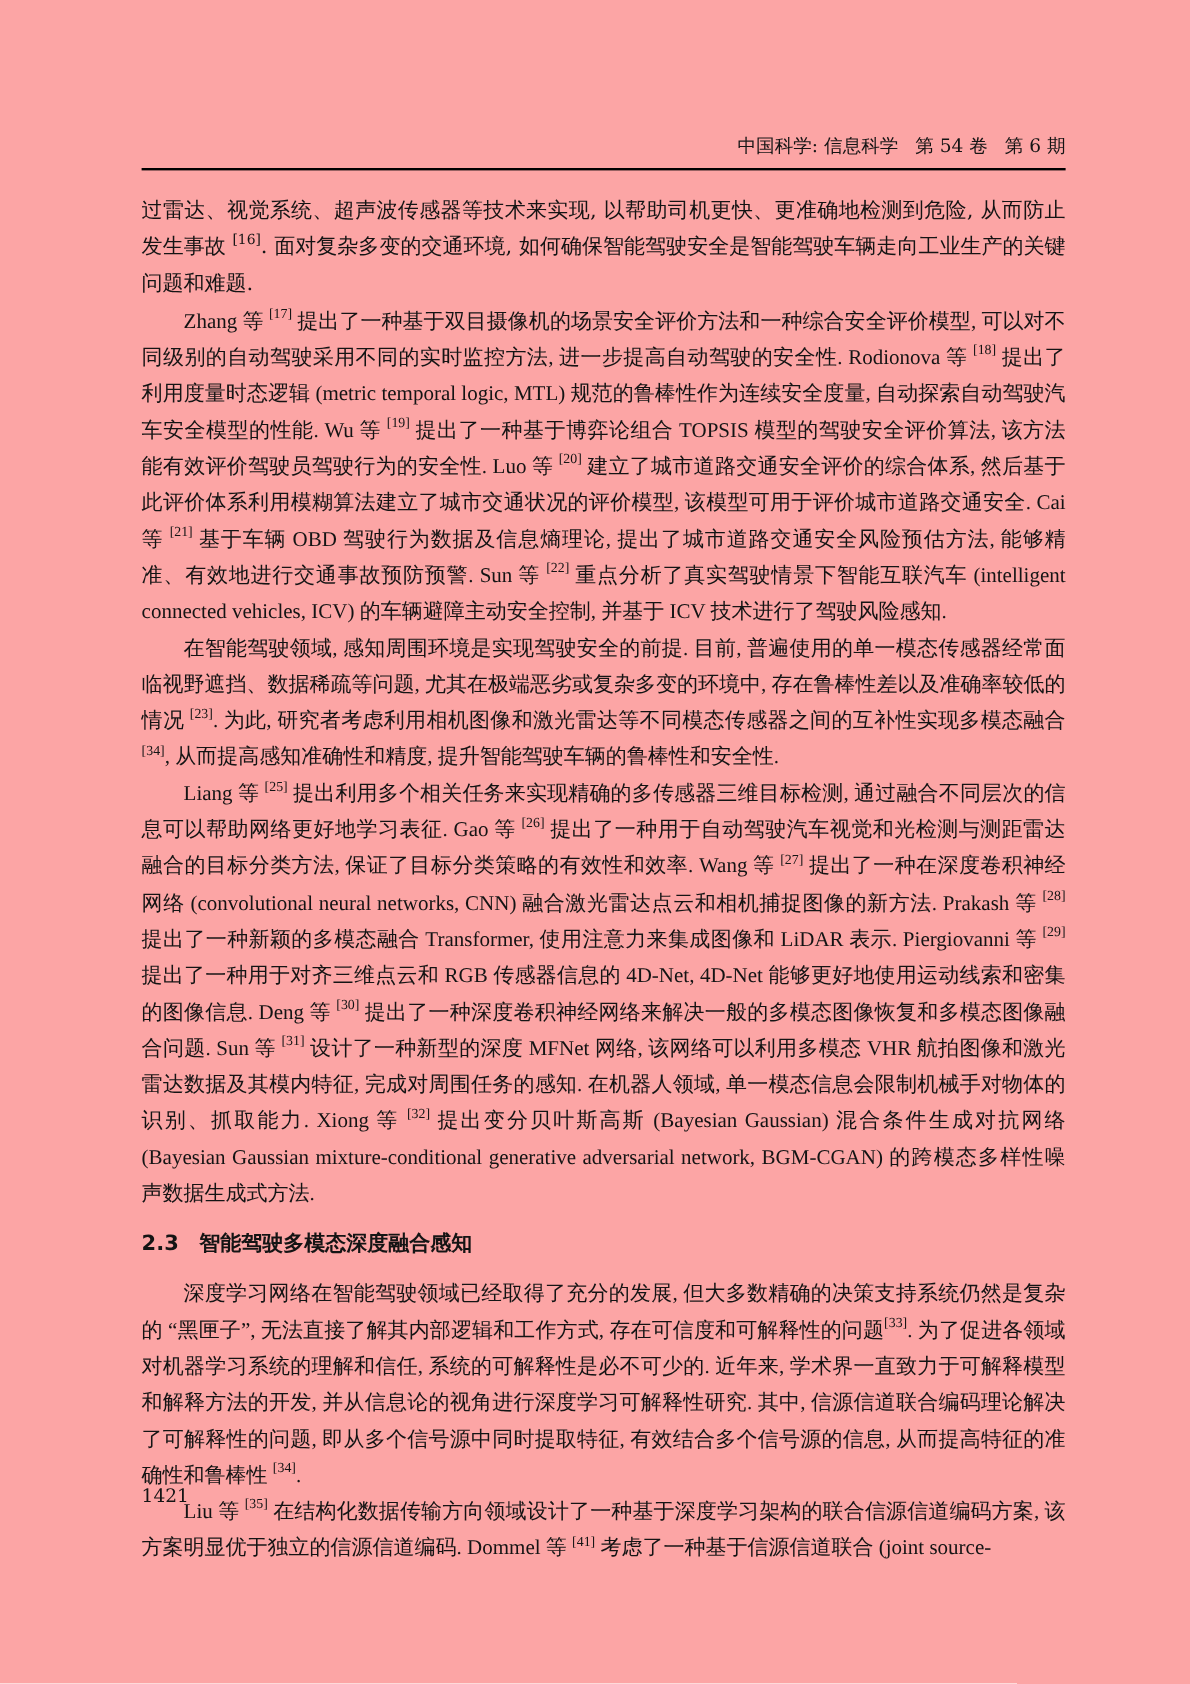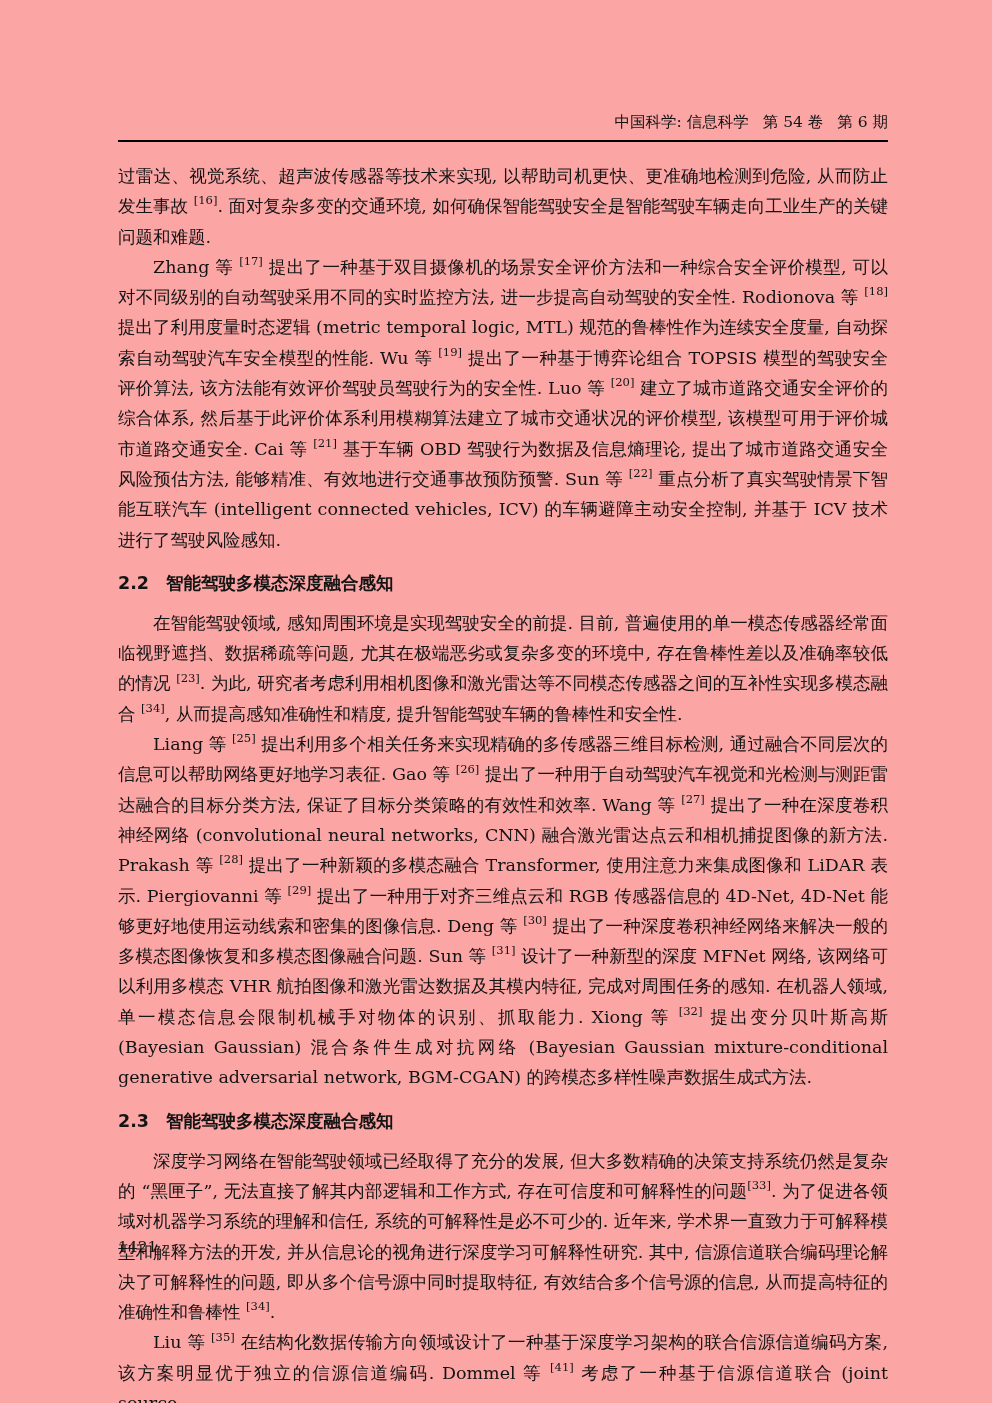--- a/index.html
+++ b/index.html
@@ -35,21 +35,21 @@
     position:absolute;
     top:161px;
     left:118px;
     width:770px;
     font-size:17.5px;
     line-height:30.3px;
     text-align:justify;
     letter-spacing:0;
   }
   .article p{margin:0;}
-  .article p.indent{text-indent:2em;}
+  .article p.indent{text-indent:2em;font-family:Liberation Serif, serif;}
   .article sup{
     font-size:0.66em;
     line-height:0;
     position:relative;
     top:-1px;
   }
   .article h2{
     font-family:"DejaVu Sans","Liberation Sans",sans-serif;
     font-weight:bold;
     font-size:17.5px;
@@ -75,21 +75,20 @@
 
   <header class="head">
     <span>中国科学: 信息科学</span><span class="hgap">第 54 卷</span><span class="hgap">第 6 期</span>
   </header>
 
   <div class="rule"></div>
 
   <article class="article">
       <p>过雷达、视觉系统、超声波传感器等技术来实现, 以帮助司机更快、更准确地检测到危险, 从而防止发生事故 <sup>[16]</sup>. 面对复杂多变的交通环境, 如何确保智能驾驶安全是智能驾驶车辆走向工业生产的关键问题和难题.</p>
       <p class="indent">Zhang 等 <sup>[17]</sup> 提出了一种基于双目摄像机的场景安全评价方法和一种综合安全评价模型, 可以对不同级别的自动驾驶采用不同的实时监控方法, 进一步提高自动驾驶的安全性. Rodionova 等 <sup>[18]</sup> 提出了利用度量时态逻辑 (metric temporal logic, MTL) 规范的鲁棒性作为连续安全度量, 自动探索自动驾驶汽车安全模型的性能. Wu 等 <sup>[19]</sup> 提出了一种基于博弈论组合 TOPSIS 模型的驾驶安全评价算法, 该方法能有效评价驾驶员驾驶行为的安全性. Luo 等 <sup>[20]</sup> 建立了城市道路交通安全评价的综合体系, 然后基于此评价体系利用模糊算法建立了城市交通状况的评价模型, 该模型可用于评价城市道路交通安全. Cai 等 <sup>[21]</sup> 基于车辆 OBD 驾驶行为数据及信息熵理论, 提出了城市道路交通安全风险预估方法, 能够精准、有效地进行交通事故预防预警. Sun 等 <sup>[22]</sup> 重点分析了真实驾驶情景下智能互联汽车 (intelligent connected vehicles, ICV) 的车辆避障主动安全控制, 并基于 ICV 技术进行了驾驶风险感知.</p>
-      <h2><span class="h-num">2.2</span><span>智能驾驶多模态深度融合感知</span></h2>
       <p class="indent">在智能驾驶领域, 感知周围环境是实现驾驶安全的前提. 目前, 普遍使用的单一模态传感器经常面临视野遮挡、数据稀疏等问题, 尤其在极端恶劣或复杂多变的环境中, 存在鲁棒性差以及准确率较低的情况 <sup>[23]</sup>. 为此, 研究者考虑利用相机图像和激光雷达等不同模态传感器之间的互补性实现多模态融合 <sup>[34]</sup>, 从而提高感知准确性和精度, 提升智能驾驶车辆的鲁棒性和安全性.</p>
       <p class="indent">Liang 等 <sup>[25]</sup> 提出利用多个相关任务来实现精确的多传感器三维目标检测, 通过融合不同层次的信息可以帮助网络更好地学习表征. Gao 等 <sup>[26]</sup> 提出了一种用于自动驾驶汽车视觉和光检测与测距雷达融合的目标分类方法, 保证了目标分类策略的有效性和效率. Wang 等 <sup>[27]</sup> 提出了一种在深度卷积神经网络 (convolutional neural networks, CNN) 融合激光雷达点云和相机捕捉图像的新方法. Prakash 等 <sup>[28]</sup> 提出了一种新颖的多模态融合 Transformer, 使用注意力来集成图像和 LiDAR 表示. Piergiovanni 等 <sup>[29]</sup> 提出了一种用于对齐三维点云和 RGB 传感器信息的 4D-Net, 4D-Net 能够更好地使用运动线索和密集的图像信息. Deng 等 <sup>[30]</sup> 提出了一种深度卷积神经网络来解决一般的多模态图像恢复和多模态图像融合问题. Sun 等 <sup>[31]</sup> 设计了一种新型的深度 MFNet 网络, 该网络可以利用多模态 VHR 航拍图像和激光雷达数据及其模内特征, 完成对周围任务的感知. 在机器人领域, 单一模态信息会限制机械手对物体的识别、抓取能力. Xiong 等 <sup>[32]</sup> 提出变分贝叶斯高斯 (Bayesian Gaussian) 混合条件生成对抗网络 (Bayesian Gaussian mixture-conditional generative adversarial network, BGM-CGAN) 的跨模态多样性噪声数据生成式方法.</p>
       <h2><span class="h-num">2.3</span><span>智能驾驶多模态深度融合感知</span></h2>
       <p class="indent">深度学习网络在智能驾驶领域已经取得了充分的发展, 但大多数精确的决策支持系统仍然是复杂的 “黑匣子”, 无法直接了解其内部逻辑和工作方式, 存在可信度和可解释性的问题<sup>[33]</sup>. 为了促进各领域对机器学习系统的理解和信任, 系统的可解释性是必不可少的. 近年来, 学术界一直致力于可解释模型和解释方法的开发, 并从信息论的视角进行深度学习可解释性研究. 其中, 信源信道联合编码理论解决了可解释性的问题, 即从多个信号源中同时提取特征, 有效结合多个信号源的信息, 从而提高特征的准确性和鲁棒性 <sup>[34]</sup>.</p>
       <p class="indent">Liu 等 <sup>[35]</sup> 在结构化数据传输方向领域设计了一种基于深度学习架构的联合信源信道编码方案, 该方案明显优于独立的信源信道编码.  Dommel 等 <sup>[41]</sup> 考虑了一种基于信源信道联合 (joint source-</p>
     </article>
 
   <footer class="footer">
     <span>1421</span>
   </footer>

